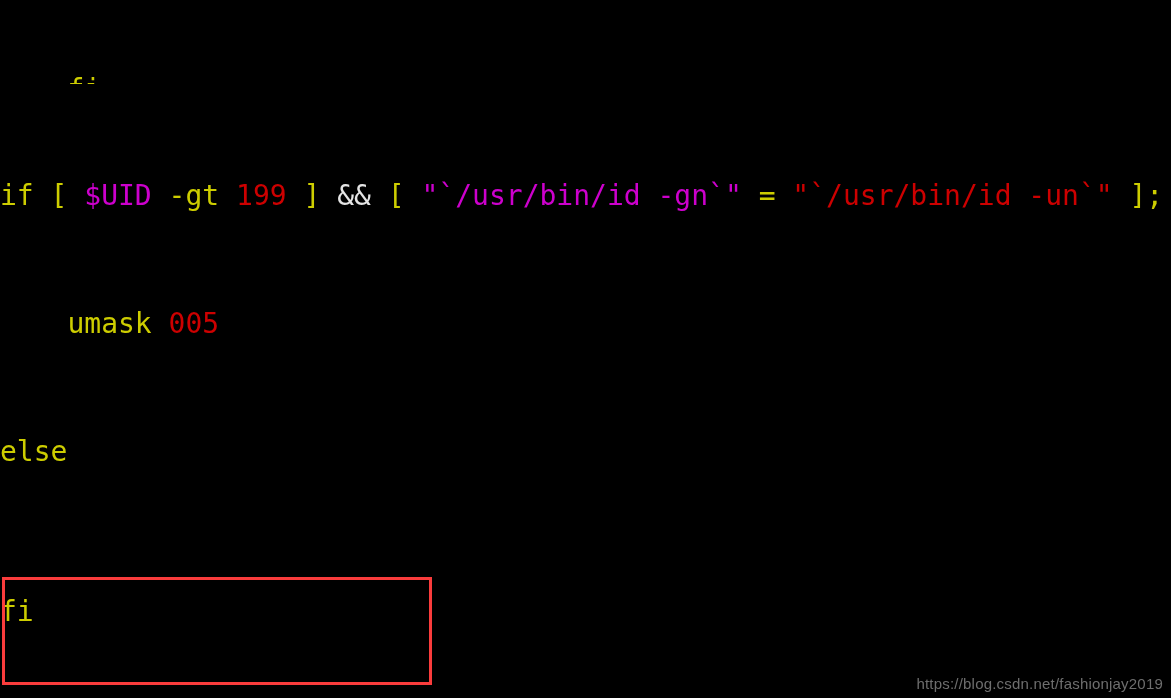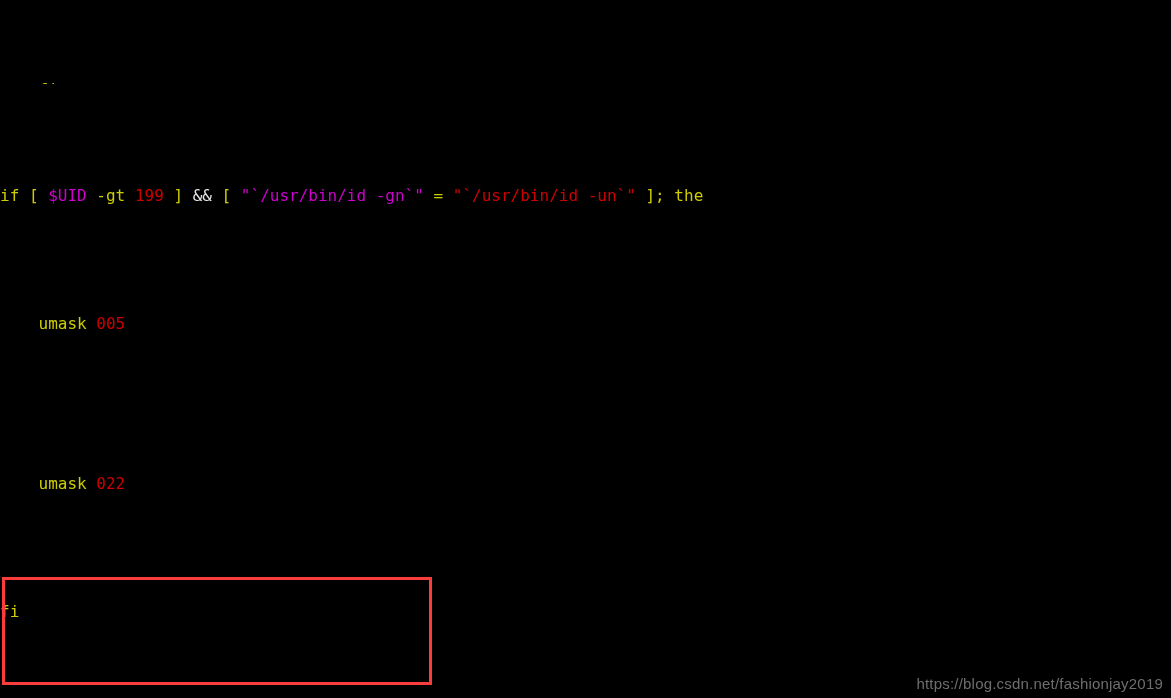--- a/index.html
+++ b/index.html
@@ -17,21 +17,21 @@
 
   
   #terminal {
     position: absolute;
     left: 0;
     top: 0;
     width: 1171px;
     height: 698px;
     background: #000000;
     font-family: "DejaVu Sans Mono", "Liberation Mono", monospace;
-    font-size: 16px;
+    font-size: 28px;
     line-height: 32px;
     white-space: pre;
     letter-spacing: 0px;
   }
 
   .code-line {
     height: 32px;
     white-space: pre;
     overflow: visible;
   }
@@ -80,22 +80,22 @@
 <body>
 
 <div id="terminal">
 
   <div class="code-line clipped-top"><span class="c-kw">    fi</span></div>
 
   <div class="code-line"><span class="c-kw">if</span><span class="c-op"> [ </span><span class="c-var">$UID</span><span class="c-op"> -gt </span><span class="c-num">199</span><span class="c-op"> ] </span><span class="c-plain">&amp;&amp;</span><span class="c-op"> [ </span><span class="c-strmag">"`/usr/bin/id -gn`"</span><span class="c-op"> = </span><span class="c-str">"`/usr/bin/id -un`"</span><span class="c-op"> ]; </span><span class="c-kw">the</span></div>
 
   <div class="code-line"><span class="c-kw">    umask </span><span class="c-num">005</span></div>
 
+  <div class="code-line"><span class="c-kw">else</span></div>
 
-  <div class="code-line"><span class="c-kw">    umask </span><span class="c-num">022</span></div>
 
   <div class="code-line"><span class="c-kw">fi</span></div>
 
   
 
   
 
   
 
   

